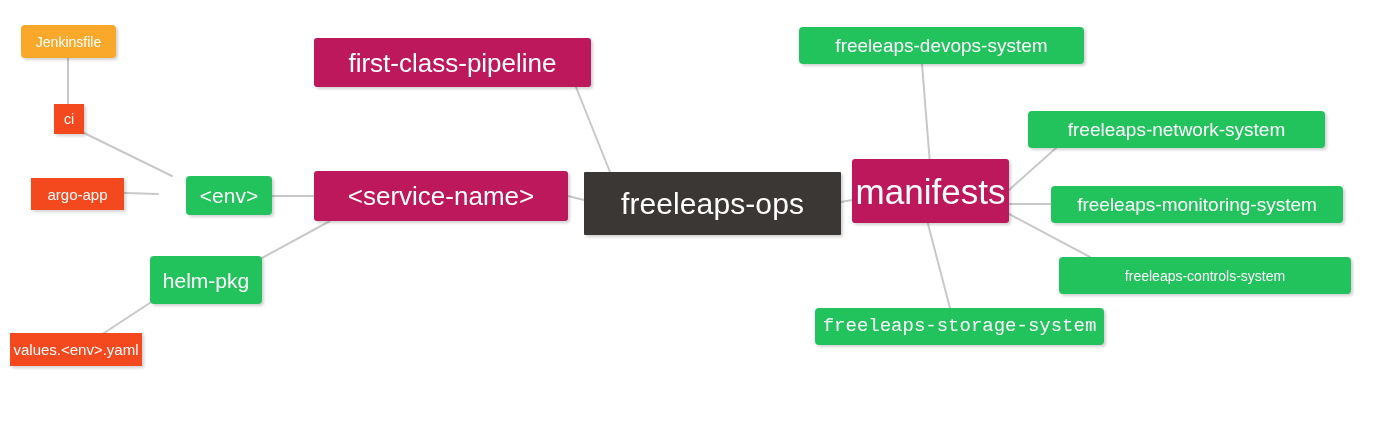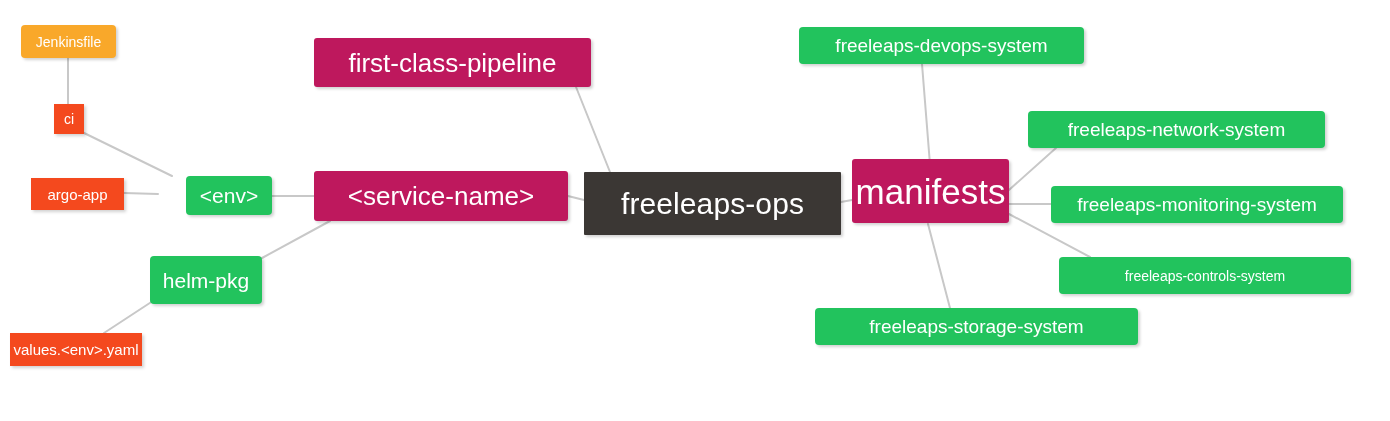--- a/index.html
+++ b/index.html
@@ -90,15 +90,15 @@
       <div class="node green" style="left: 158px; top: 176px; width: 86px; height: 39px; font-size: 21px; margin-left: 28px;">&lt;env&gt;</div>
       <div class="node green" style="left: 150px; top: 256px; width: 112px; height: 48px; font-size: 21px;">helm-pkg</div>
       <div class="node orange" style="left: 21px; top: 25px; width: 95px; height: 33px; font-size: 14px;">Jenkinsfile</div>
       <div class="node red" style="left: 54px; top: 104px; width: 30px; height: 30px; font-size: 14px;">ci</div>
       <div class="node red" style="left: 31px; top: 178px; width: 93px; height: 32px; font-size: 15px;">argo-app</div>
       <div class="node red" style="left: 10px; top: 333px; width: 132px; height: 33px; font-size: 15px;">values.&lt;env&gt;.yaml</div>
       <div class="node green" style="left: 799px; top: 27px; width: 285px; height: 37px; font-size: 19px;">freeleaps-devops-system</div>
       <div class="node green" style="left: 1016px; top: 111px; width: 297px; height: 37px; font-size: 19px; margin-left: 12px;">freeleaps-network-system</div>
       <div class="node green" style="left: 1051px; top: 186px; width: 292px; height: 37px; font-size: 19px;">freeleaps-monitoring-system</div>
       <div class="node green" style="left: 1059px; top: 257px; width: 292px; height: 37px; font-size: 14px;">freeleaps-controls-system</div>
-      <div class="node green" style="left: 815px; top: 308px; width: 323px; height: 37px; font-size: 19px;">freeleaps-storage-system</div>
+      <div class="node green" style="left: 815px; top: 308px; width: 289px; height: 37px; font-size: 19px; font-family: Liberation Mono, monospace;">freeleaps-storage-system</div>
     </div>
 </div>
 
 </body></html>

